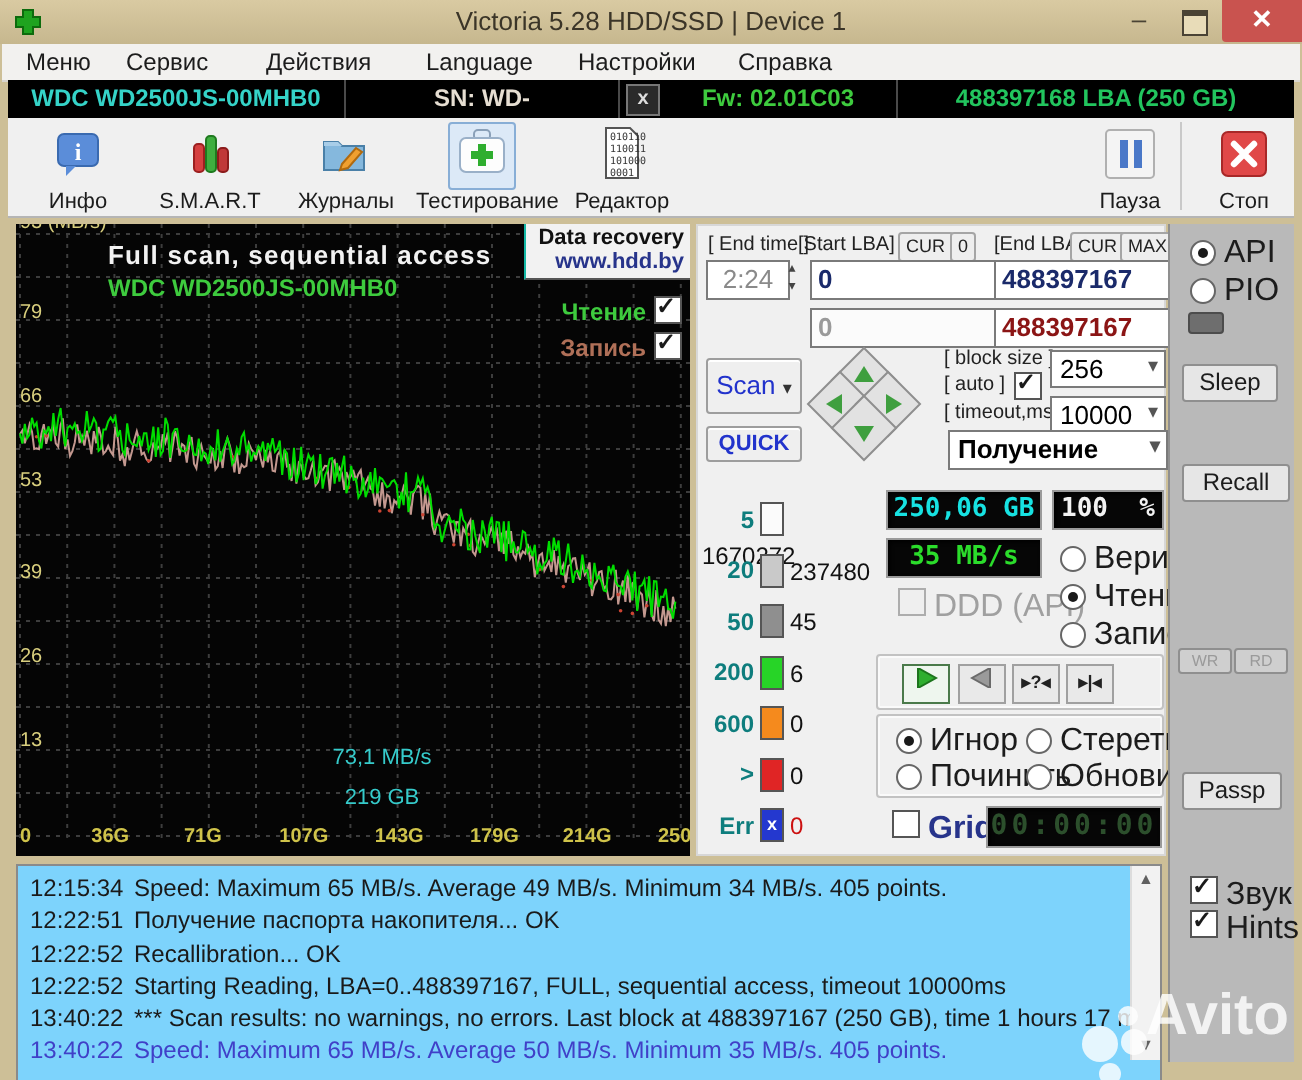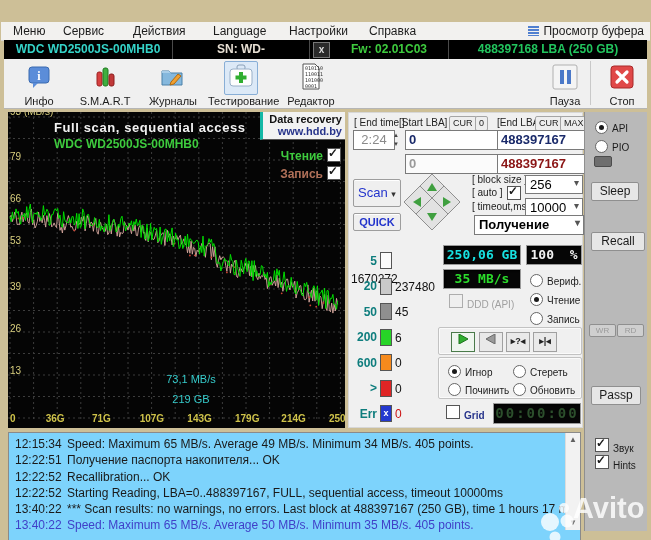--- a/index.html
+++ b/index.html
@@ -31,21 +31,21 @@
   .tool.selected .ic{background:#dce9f7;border-color:#88aed6;}
   .tool .lbl{display:block;margin-top:0px;}
   .tbar-sep{position:absolute;top:2px;left:586px;width:1px;height:44px;background:#c9c9c9;}
   
   .graph{position:absolute;left:8px;top:112px;width:337px;height:316px;background:#050505;overflow:hidden;}
   .graph .ylab{position:absolute;left:2px;font-size:10px;color:#d9cf7e;}
   .graph .xlab{position:absolute;top:301px;font-size:10px;font-weight:bold;color:#cfc34a;}
   .g-title{position:absolute;left:46px;top:8px;font-size:13px;font-weight:bold;color:#f2f2f2;letter-spacing:.6px;}
   .g-model{position:absolute;left:46px;top:25px;font-size:12px;font-weight:bold;color:#3ecb3e;}
   .hddby{position:absolute;right:0px;top:0px;width:76px;padding:1px 3px 2px 3px;background:#f2f2f2;
-         border-left:3px solid #14b8a6;border-bottom:1px solid #555;text-align:right;font-size:11px;font-weight:bold;line-height:12px;}
+         border-left:1px solid #14b8a6;border-bottom:1px solid #555;text-align:right;font-size:11px;font-weight:bold;line-height:12px;}
   .hddby .l1{color:#111;}
   .hddby .l2{color:#27348b;}
   .g-legend{position:absolute;right:4px;font-size:12px;font-weight:bold;}
   .g-legend .cb{vertical-align:-2px;margin-left:4px;}
   .readout{position:absolute;width:120px;text-align:center;font-size:11px;color:#36cbcb;left:123px;}
   
   .btn{background:#efefef;border:1px solid #9d9d9d;border-radius:2px;text-align:center;font-size:12px;color:#1c1c1c;
        box-shadow:inset 0 1px 0 #fff;}
   .input{background:#fff;border:1px solid #7a7a7a;font-size:13px;font-weight:bold;padding:1px 3px;}
   .sel{background:#fff;border:1px solid #7a7a7a;font-size:13px;position:relative;padding:1px 4px;}
@@ -62,21 +62,21 @@
   .lcd{position:absolute;background:#060606;border:1px solid #9a9a9a;box-shadow:inset 1px 1px 2px #000;
        font-family:"DejaVu Sans Mono",monospace;font-weight:bold;text-align:center;}
   .stat-row{position:absolute;left:2px;width:90px;height:20px;}
   .stat-row .sl{display:inline-block;width:26px;text-align:right;color:#0e7d7d;font-weight:bold;font-size:12px;vertical-align:middle;}
   .stat-row .blk{display:inline-block;width:10px;height:15px;border:1px solid #555;margin:0 3px;vertical-align:middle;
                  text-align:center;font-size:9px;font-weight:bold;color:#fff;line-height:15px;}
   .stat-row .sc{font-size:12px;color:#111;vertical-align:middle;}
   .grpbox{position:absolute;border:1px solid #c2c2c2;border-radius:2px;background:#f0f0f0;box-shadow:inset 0 0 0 1px #fafafa;}
   .pbtn{position:absolute;top:4px;width:22px;height:18px;background:#e9e9e9;border:1px solid #a0a0a0;text-align:center;
         font-size:9px;line-height:16px;color:#222;font-weight:bold;}
-  .rlbl{font-size:10px;color:#1c1c1c;margin-left:4px;}
+  .rlbl{font-size:16px;color:#1c1c1c;margin-left:4px;}
   .ritem{position:absolute;white-space:nowrap;}
   
   .sidebar{position:absolute;left:584px;top:112px;width:63px;height:419px;background:#b9b9b9;border-left:1px solid #8f8f8f;box-sizing:border-box;}
   .sbtn{position:absolute;background:#e6e6e6;border:1px solid #8f8f8f;border-radius:2px;text-align:center;font-size:12px;color:#1c1c1c;}
   .led{position:absolute;left:9px;top:44px;width:16px;height:9px;background:#6e6e6e;border:1px solid #4c4c4c;border-radius:2px;}
   .sb-dis{color:#9a9a9a;background:#cfcfcf;font-size:8px;}
   
   .log{position:absolute;left:8px;top:432px;width:573px;height:109px;background:#7dd3fc;border:1px solid #8a8a8a;box-sizing:border-box;overflow:hidden;}
   .log-line{height:16.3px;line-height:16.3px;font-size:12px;white-space:nowrap;}
   .log-line .t{display:inline-block;width:52px;margin-left:6px;}
@@ -84,29 +84,37 @@
   .sb-arrow{position:absolute;left:0;width:14px;height:14px;text-align:center;font-size:8px;color:#606060;line-height:14px;}
   
   .watermark{position:absolute;left:540px;top:486px;width:111px;height:54px;pointer-events:none;}
   .watermark .wtext{position:absolute;left:33px;top:6px;font-size:29px;font-weight:bold;color:rgba(255,255,255,.82);}
 </style>
 </head>
 <body>
 
 <div class="window">
 
+  <div class="titlebar">
+    <svg class="app-icon" viewBox="0 0 14 14">
+      <path d="M4.5 1h5v3.5H13v5H9.5V13h-5V9.5H1v-5h3.5z" fill="#1fa31f" stroke="#0d6b0d"></path>
+    </svg>
+    <div class="title-text">Victoria 5.28 HDD/SSD | Device 1</div>
+    <div class="wbtn min"><span>–</span></div>
+    <div class="wbtn max"><span class="maxglyph"></span></div>
+    <div class="wbtn close"><span>✕</span></div>
+  </div>
 
   <div class="menubar">
     <span class="menu-item" style="left:12px">Меню</span>
     <span class="menu-item" style="left:62px">Сервис</span>
     <span class="menu-item" style="left:132px">Действия</span>
     <span class="menu-item" style="left:212px">Language</span>
     <span class="menu-item" style="left:288px">Настройки</span>
     <span class="menu-item" style="left:368px">Справка</span>
-    <span class="buffer-view"><span class="list-icon"></span><span>Просмотр буфера</span></span>
   </div>
 
   <div class="infobar">
     <div class="seg" style="left:0;width:168px;color:#35d3c8">WDC WD2500JS-00MHB0</div>
     <div class="seg" style="left:169px;width:136px;color:#e6ded2">SN: WD-WCANK7867303</div>
     <div class="xbtn">x</div>
     <div class="seg" style="left:326px;width:118px;color:#3ecb3e">Fw: 02.01C03</div>
     <div class="seg" style="left:445px;width:198px;color:#22c55e;border-right:none">488397168 LBA (250 GB)</div>
   </div>
 

